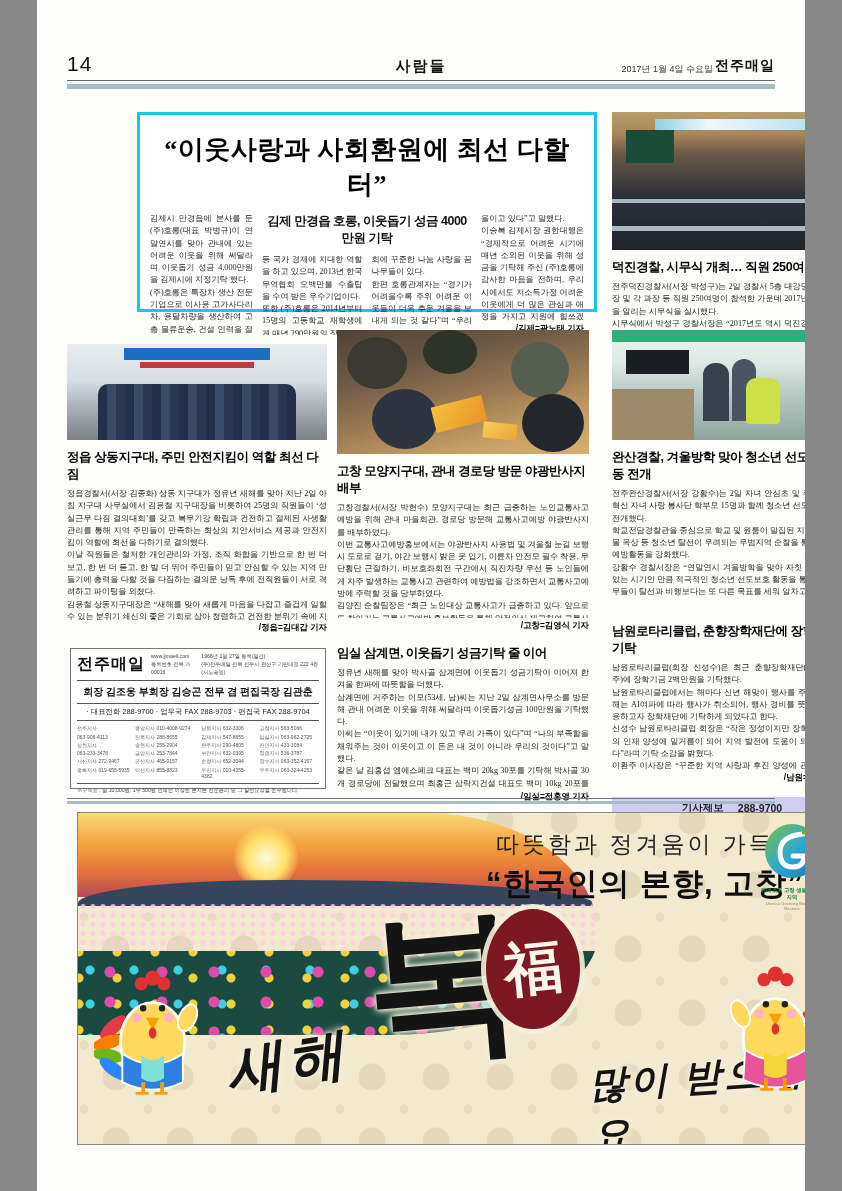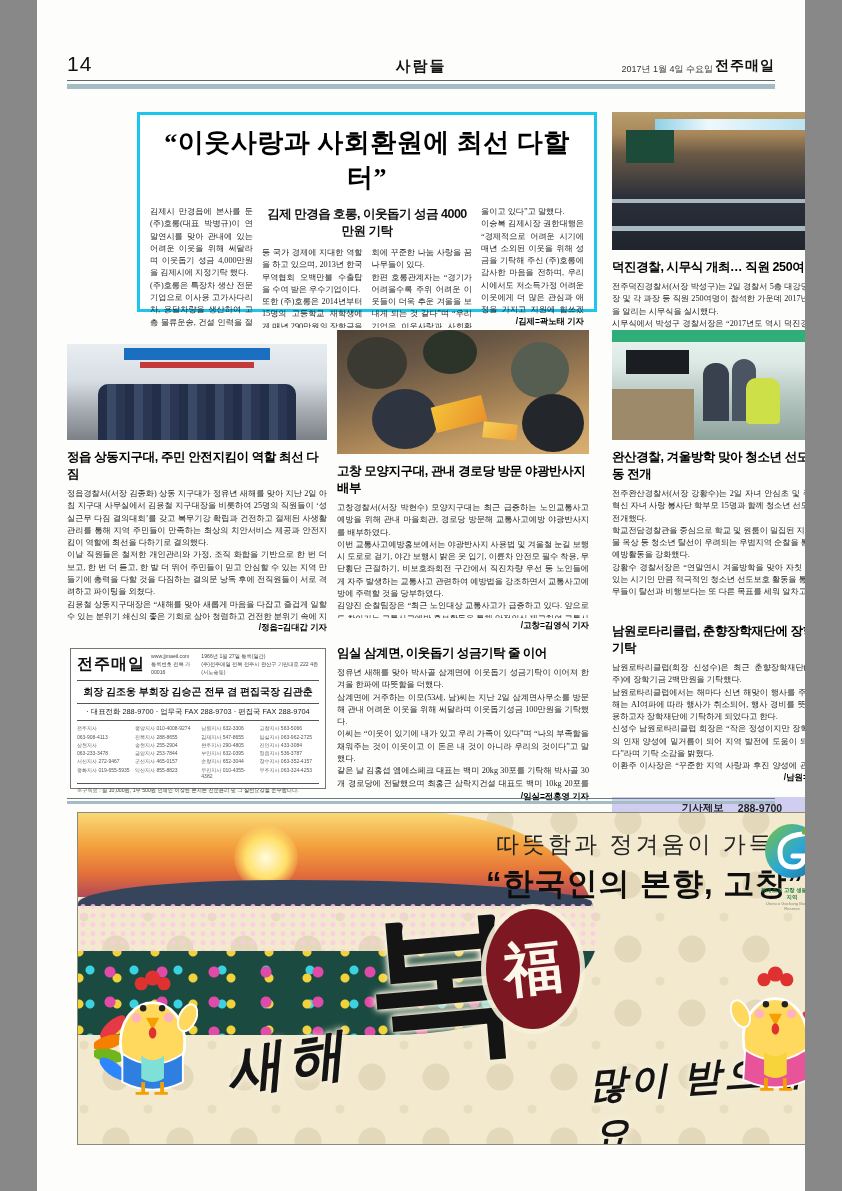--- a/index.html
+++ b/index.html
@@ -13,21 +13,21 @@
   .hdr-paper{right:30px;top:57px;font-size:14px;font-weight:bold;letter-spacing:1px;}
   .hdr-rule-thin{left:30px;right:30px;top:80px;height:1px;background:#5a6a70;}
   .hdr-rule-band{left:30px;right:30px;top:84px;height:5px;background:#a6bcc4;}
   
   .art-head{font-weight:bold;font-size:12.5px;letter-spacing:-0.4px;color:#000;}
   .body-text{font-family:"Liberation Serif",serif;font-size:8.2px;line-height:1.5;
              text-align:justify;color:#1c1c1c;white-space:pre-line;overflow:hidden;}
   .byline{text-align:right;font-family:Liberation Sans, sans-serif;font-size:8.4px;font-weight:bold;color:#000;margin-top:2px;}
   
   .feature{left:100px;top:112px;width:460px;height:200px;border:3px solid #1cc5ec;
-           box-sizing:border-box;padding:4px 10px;background:#fff;}
+           box-sizing:border-box;padding:11px 10px;background:#fff;}
   .feature-headline{text-align:center;font-family:"Liberation Serif",serif;font-size:26px;
                     font-weight:bold;letter-spacing:0.5px;margin-top:6px;color:#000;}
   .feature-cols{display:flex;gap:9px;margin-top:11px;height:122px;overflow:hidden;}
   .fcol{flex:1;}
   .fmid{flex:2.04;display:flex;flex-direction:column;}
   .feature-sub{font-size:12.5px;font-weight:bold;text-align:center;margin:0 0 7px;letter-spacing:-0.5px;}
   .fmid-cols{display:flex;gap:9px;flex:1;overflow:hidden;}
   
   .photo{position:relative;overflow:hidden;background:#ccc;}
   .photo div{position:absolute;}

